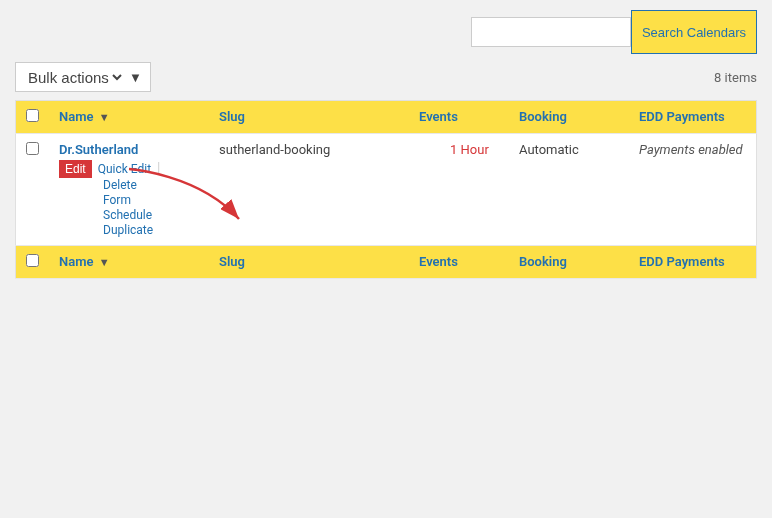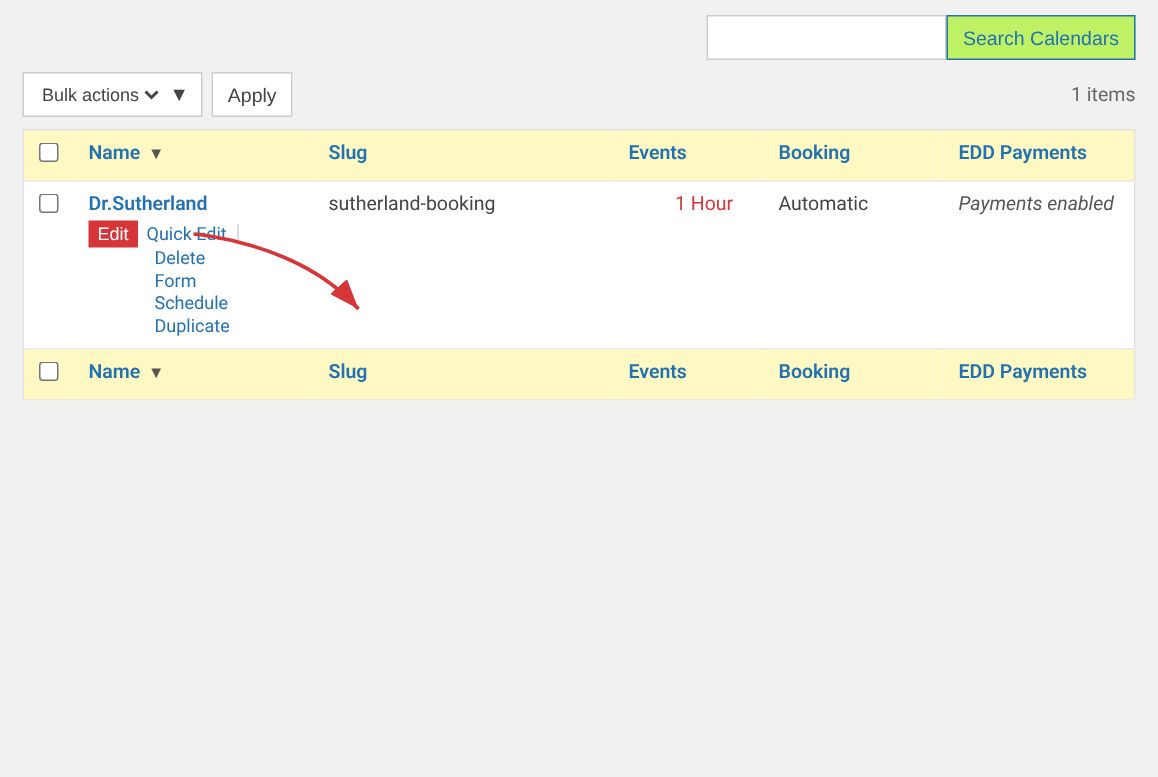--- a/index.html
+++ b/index.html
@@ -24,24 +24,24 @@
     .search-input {
       border: 1px solid #ccc;
       padding: 4px 8px;
       height: 30px;
       font-size: 13px;
       width: 160px;
       outline: none;
     }
     .search-button {
       border: 1px solid #2271b1;
-      background: #bef264;
+      background: #fde047;
       color: #2271b1;
       padding: 4px 10px;
-      height: 30px;
+      height: 44px;
       cursor: pointer;
       font-size: 13px;
       white-space: nowrap;
     }
 
     .action-bar {
       display: flex;
       justify-content: space-between;
       align-items: center;
       margin-bottom: 8px;
@@ -58,21 +58,21 @@
       background: #fff;
       padding: 4px 8px;
       height: 30px;
       cursor: pointer;
       font-size: 13px;
       gap: 4px;
     }
     .bulk-select select {
       border: none;
       background: transparent;
-      font-size: 12px;
+      font-size: 15px;
       cursor: pointer;
       outline: none;
       color: #444;
     }
     .apply-button {
       border: 1px solid #ccc;
       background: #fff;
       color: #444;
       padding: 4px 10px;
       height: 30px;
@@ -93,21 +93,21 @@
     .calendar-table th, .calendar-table td {
       padding: 8px 10px;
       border-bottom: 1px solid #e8e8e8;
       text-align: left;
       vertical-align: top;
     }
     .calendar-table th {
       color: #2271b1;
       font-weight: 600;
       font-size: 13px;
-      background: #fef9c3;
+      background: #fde047;
     }
     .calendar-table th.col-check { width: 30px; }
     .calendar-table th.col-name { width: 160px; }
     .calendar-table th.col-slug { width: 200px; }
     .calendar-table th.col-events { width: 100px; }
     .calendar-table th.col-booking { width: 120px; }
     .calendar-table th.col-edd { }
     .calendar-table tr.header-row { background: #fff; }
     .calendar-table tr.footer-row { background: #fff; }
 
@@ -185,23 +185,22 @@
 </div>
 
 <div class="action-bar">
   <div class="bulk-area">
     <div class="bulk-select">
       <select>
         <option>Bulk actions</option>
       </select>
       <span>▼</span>
     </div>
-    <button class="apply-button">Apply</button>
   </div>
-  <div class="items-count">1 items</div>
+  <div class="items-count">8 items</div>
 </div>
 
 <table class="calendar-table">
   <thead>
     <tr class="header-row">
       <th class="col-check">
         <input type="checkbox" style="">
       </th>
       <th class="col-name">
         Name <span class="name-sort-icon">▼</span>

